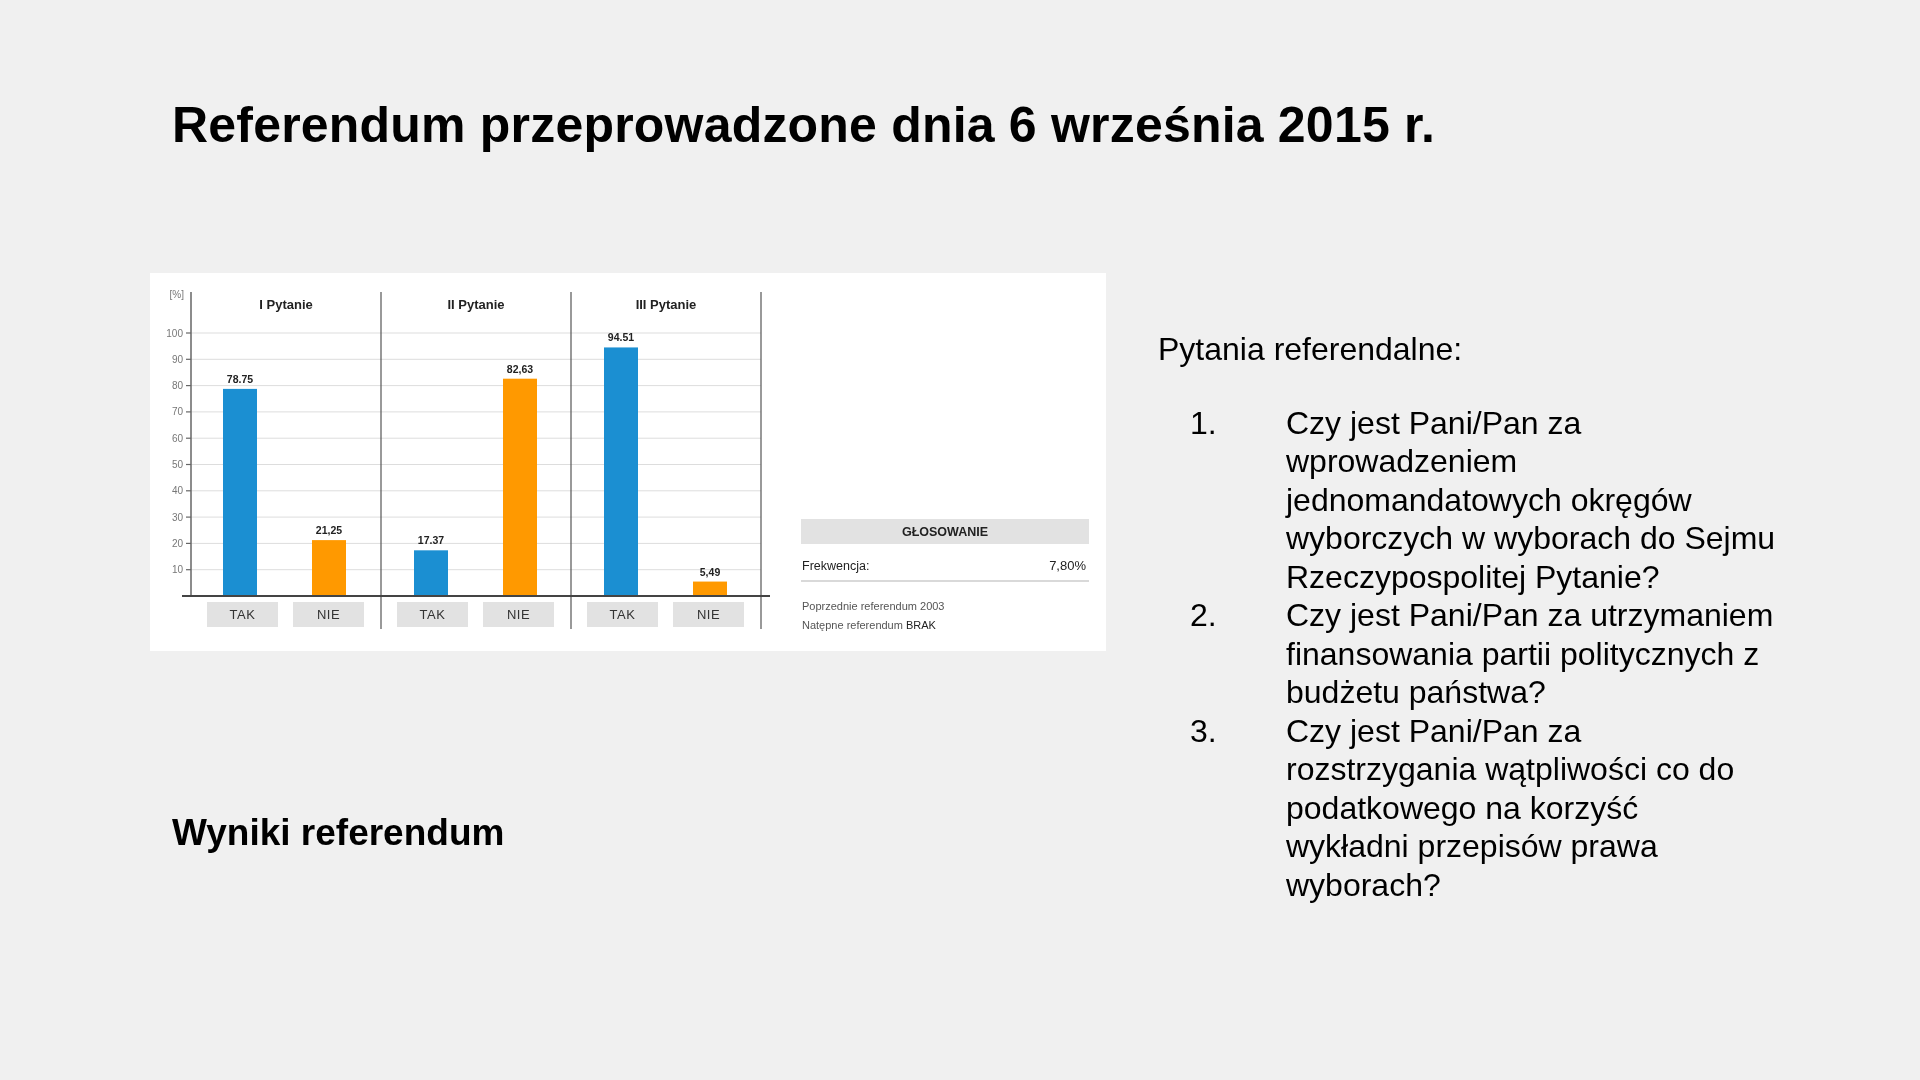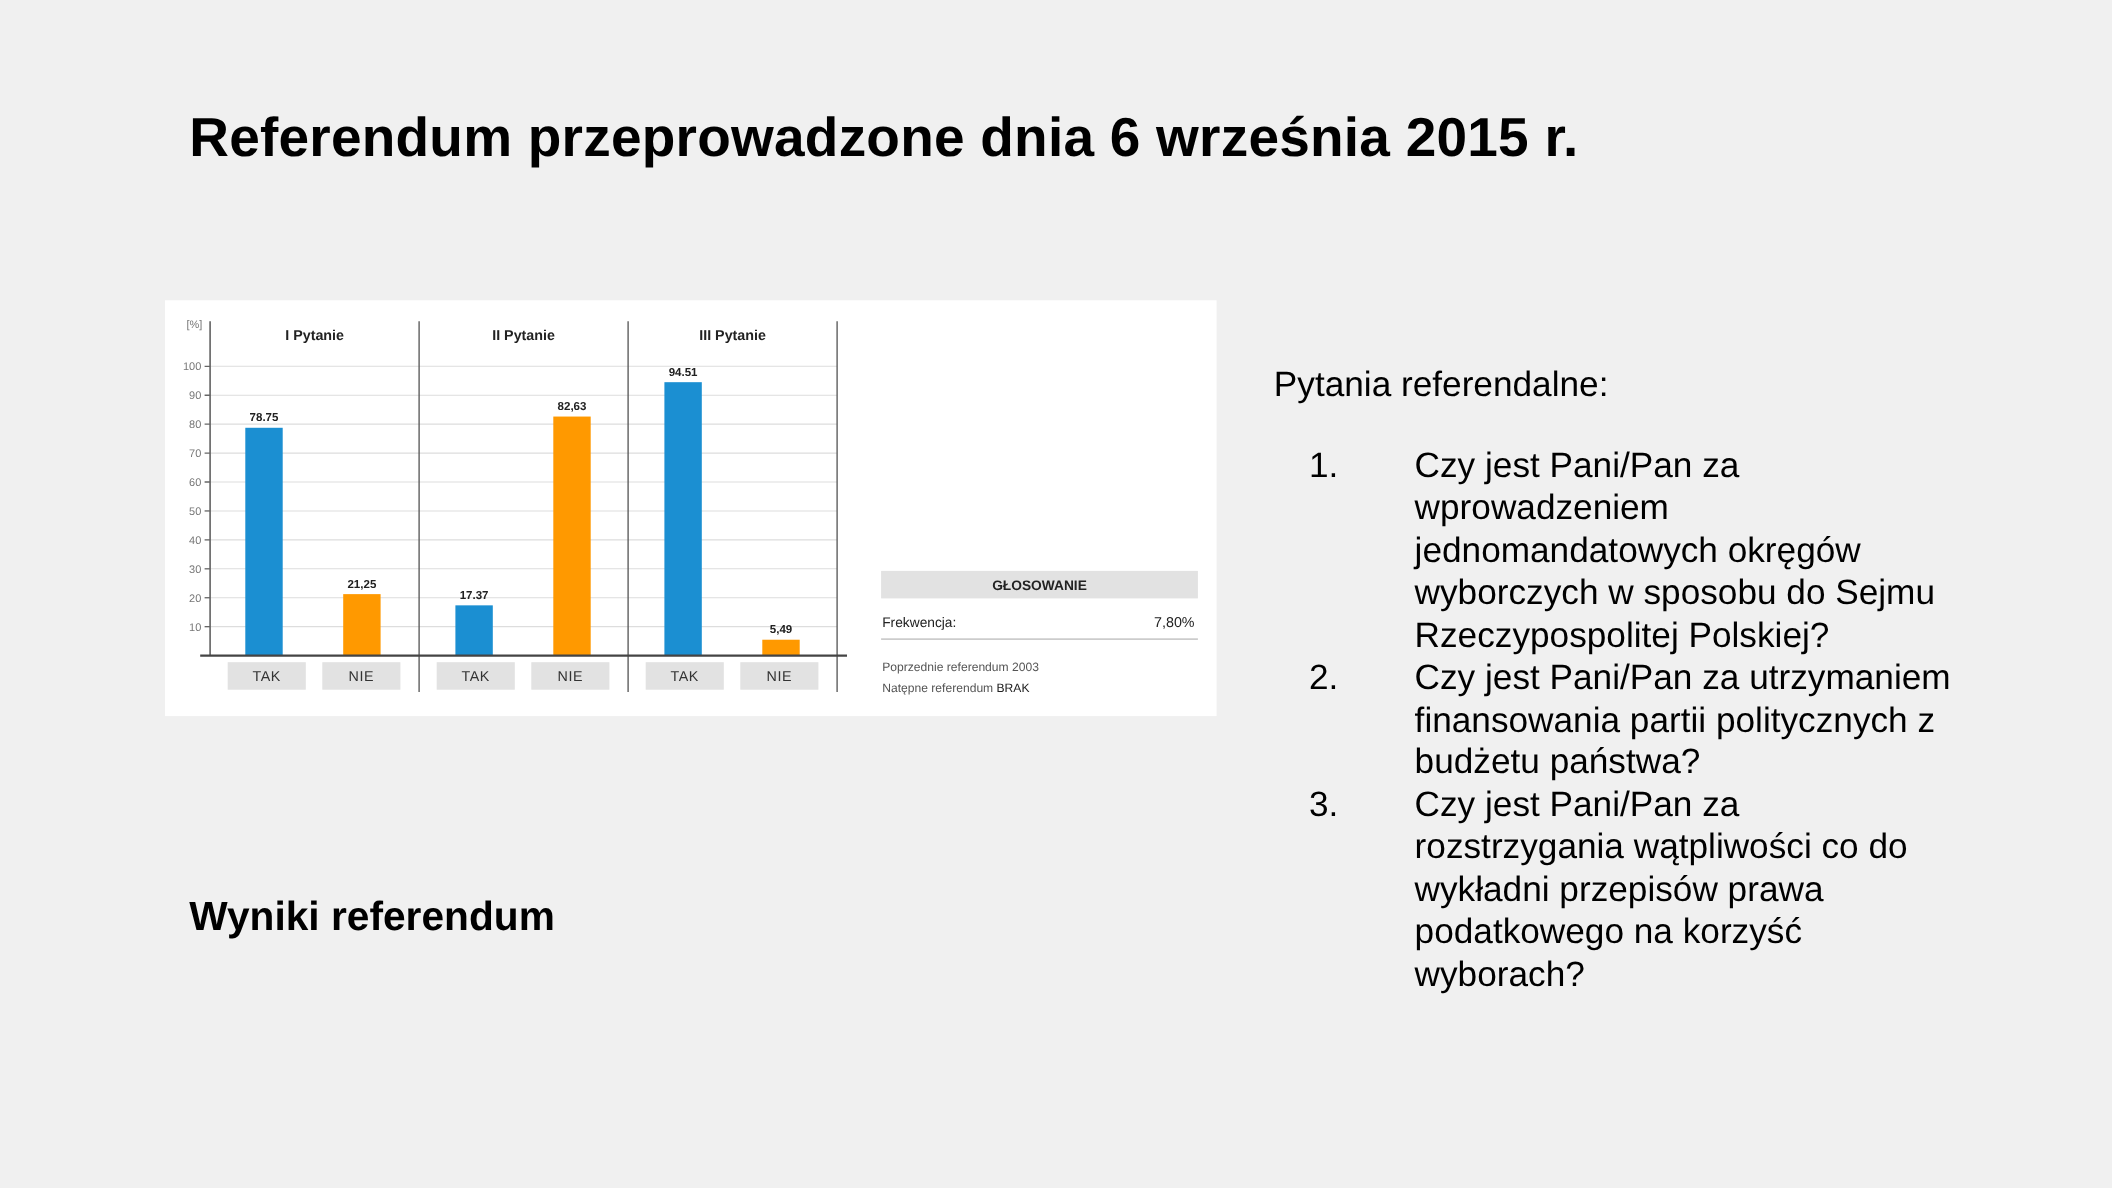--- a/index.html
+++ b/index.html
@@ -191,33 +191,33 @@
   <div class="caption">Wyniki referendum</div>
 
   <div class="questions">
     <div class="questions-heading">Pytania referendalne:</div>
     <ol class="q-list" id="q-list">
         <li class="q-item">
           <span class="q-num">1.</span>
           <span class="q-line">Czy jest Pani/Pan za</span>
           <span class="q-line">wprowadzeniem</span>
           <span class="q-line">jednomandatowych okręgów</span>
-          <span class="q-line">wyborczych w sposobu do Sejmu</span>
-          <span class="q-line">Rzeczypospolitej Polskiej?</span>
+          <span class="q-line">wyborczych w wyborach do Sejmu</span>
+          <span class="q-line">Rzeczypospolitej Pytanie?</span>
         </li>
         <li class="q-item">
           <span class="q-num">2.</span>
           <span class="q-line">Czy jest Pani/Pan za utrzymaniem</span>
           <span class="q-line">finansowania partii politycznych z</span>
           <span class="q-line">budżetu państwa?</span>
         </li>
         <li class="q-item">
           <span class="q-num">3.</span>
           <span class="q-line">Czy jest Pani/Pan za</span>
           <span class="q-line">rozstrzygania wątpliwości co do</span>
+          <span class="q-line">podatkowego na korzyść</span>
           <span class="q-line">wykładni przepisów prawa</span>
-          <span class="q-line">podatkowego na korzyść</span>
           <span class="q-line">wyborach?</span>
         </li>
       </ol>
   </div>
 
 </div>
 
 </body></html>

